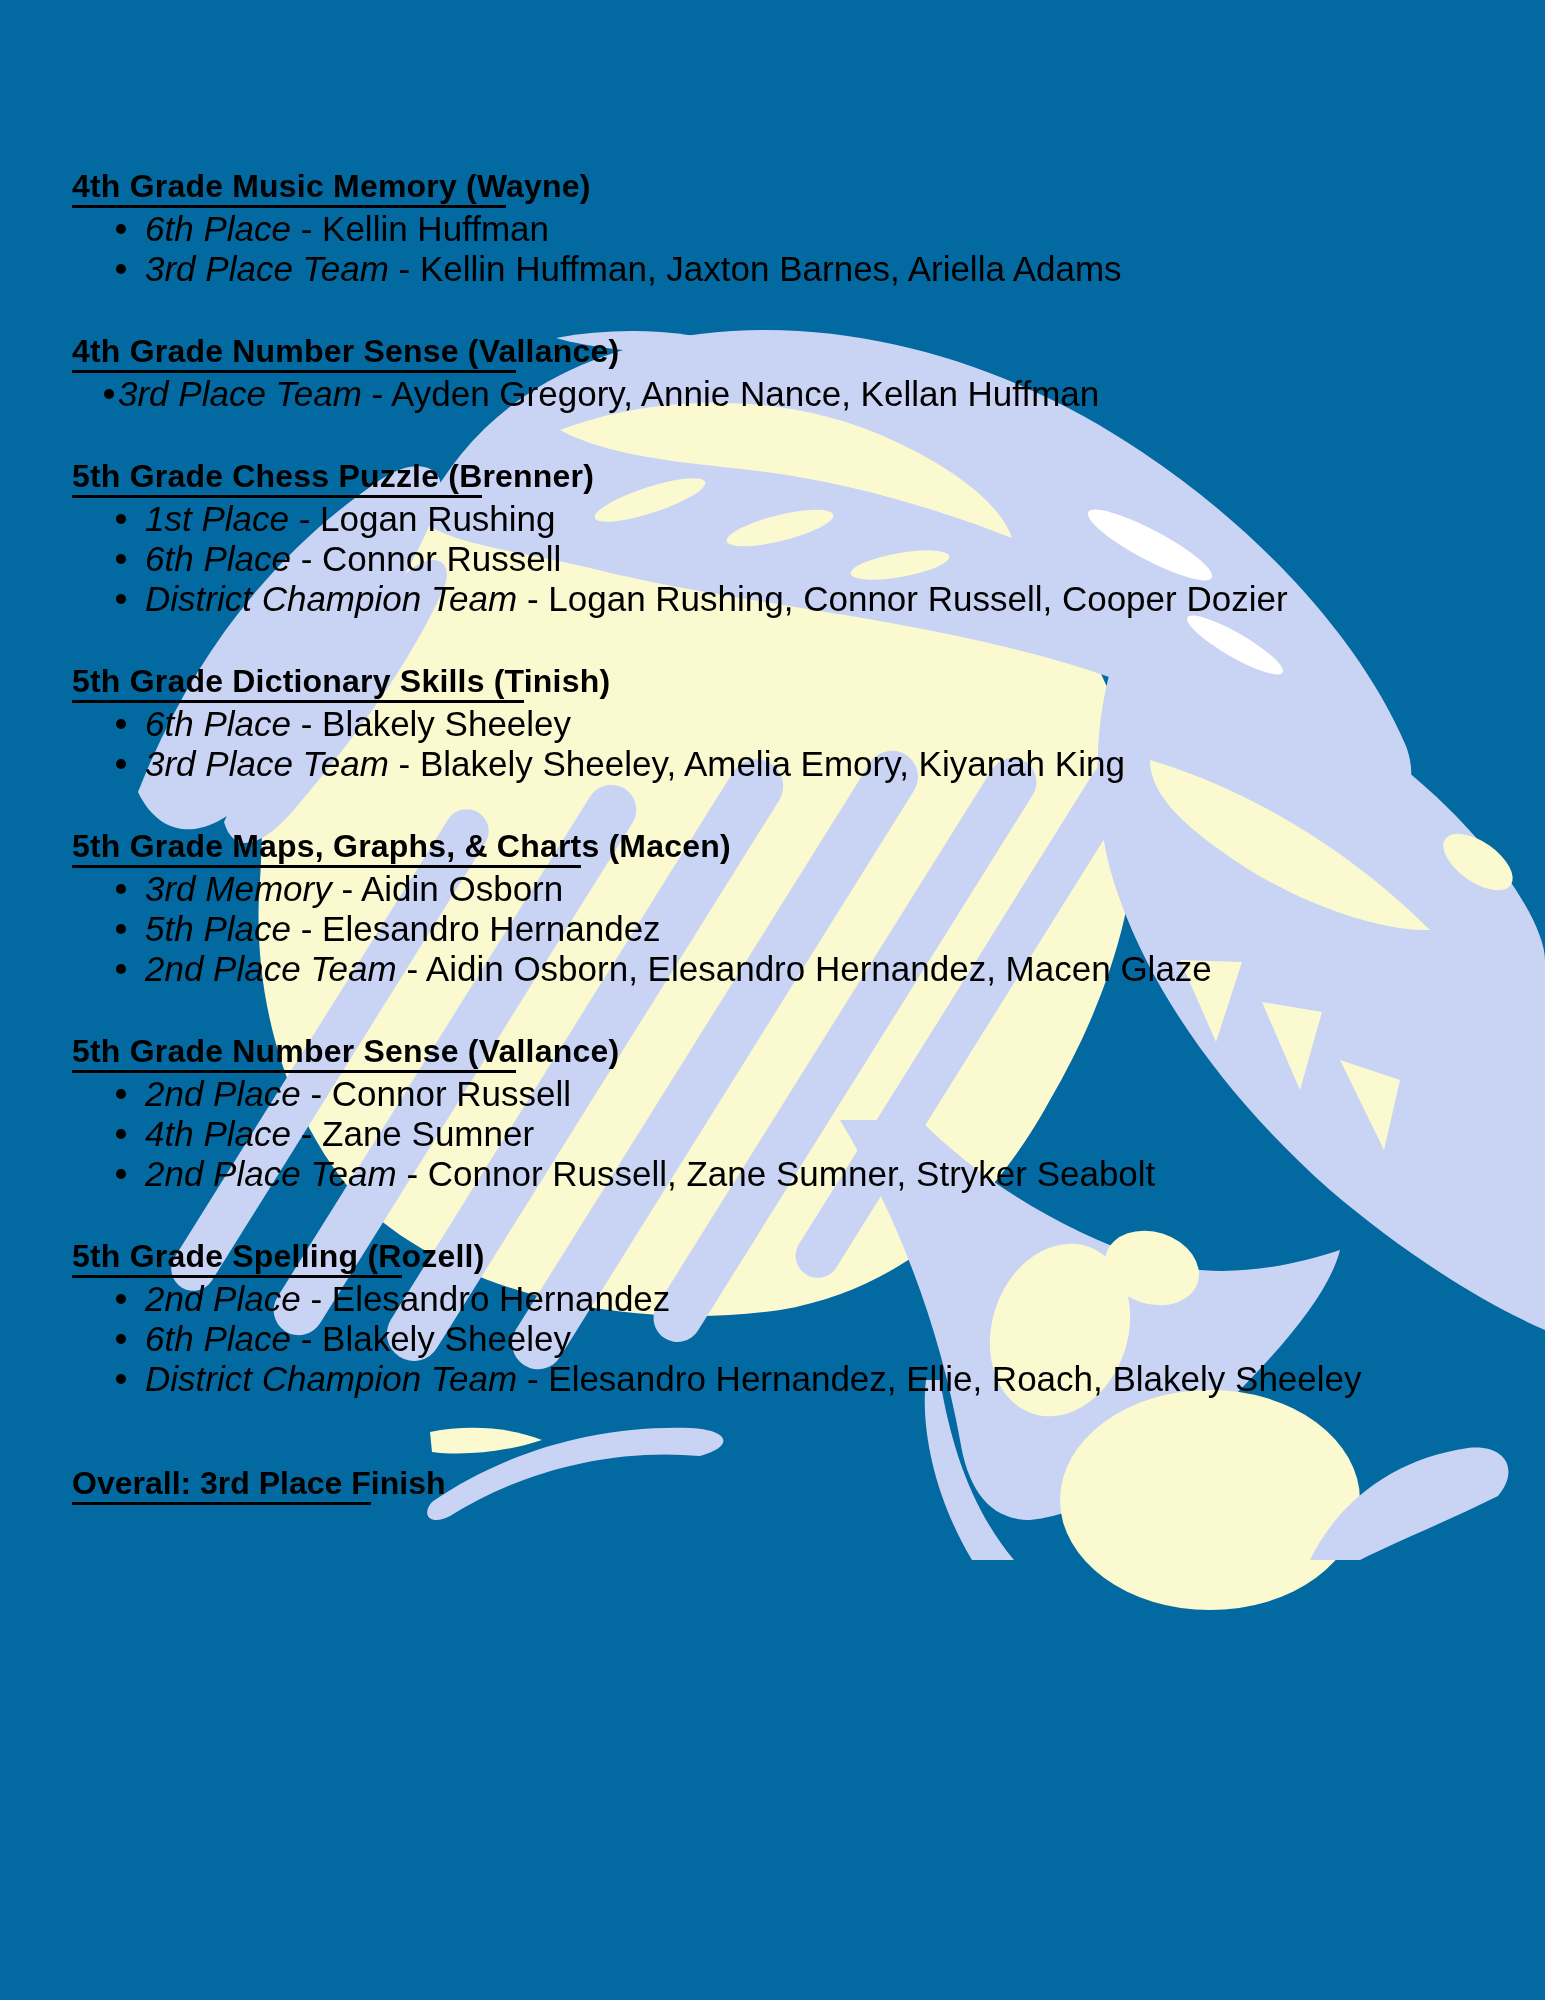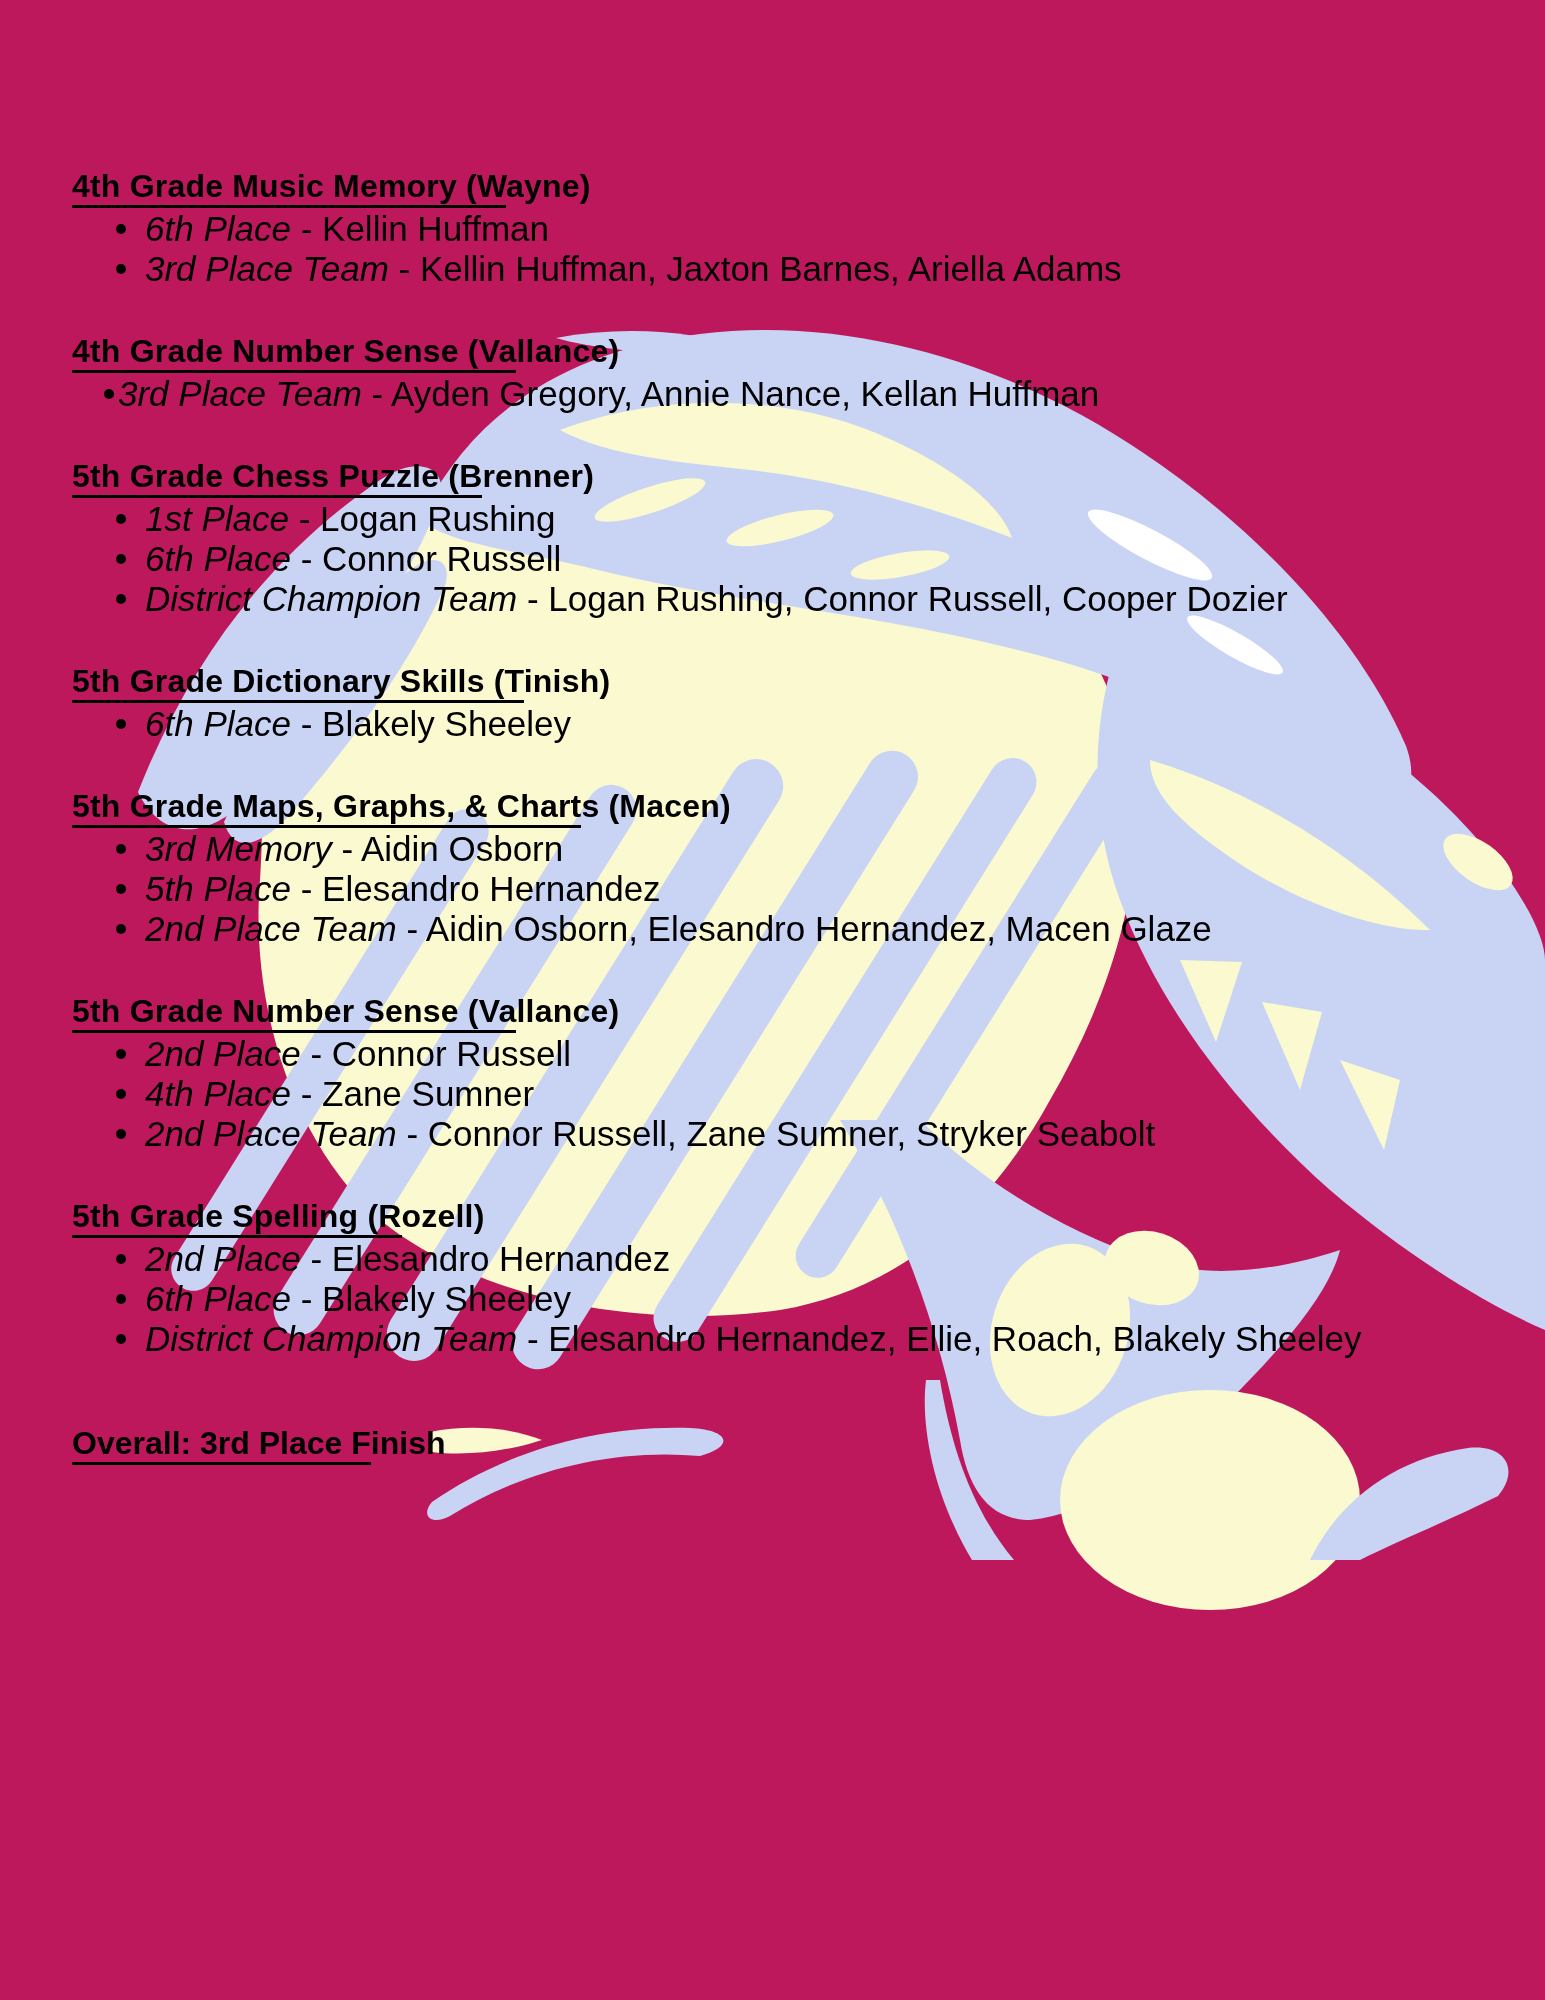--- a/index.html
+++ b/index.html
@@ -1,20 +1,20 @@
 <!DOCTYPE html>
 <html><head>
 <meta charset="utf-8">
 <style>
   html,body{margin:0;padding:0;background:#ffffff;}
   .page{
     position:relative;
     width:1545px;
     height:2000px;
-    background:#be185d;
+    background:#0369a1;
     overflow:hidden;
     font-family:"Liberation Sans", sans-serif;
     color:#000000;
   }
   .watermark{
     position:absolute;
     left:0;top:0;
     width:1545px;height:2000px;
     z-index:0;
   }
@@ -143,20 +143,21 @@
 
   <li class="item"><span class="bullet"></span><span class="place">District Champion Team</span><span class="sep"> - </span><span class="names">Logan Rushing, Connor Russell, Cooper Dozier</span></li>
 </ul>
   </section>
 
   <section class="award-section">
     <h2 class="heading"><span class="u">5th Grade Dictionary Skills (T</span><span>inish)</span></h2>
     <ul class="items">
   <li class="item"><span class="bullet"></span><span class="place">6th Place</span><span class="sep"> - </span><span class="names">Blakely Sheeley</span></li>
 
+  <li class="item"><span class="bullet"></span><span class="place">3rd Place Team</span><span class="sep"> - </span><span class="names">Blakely Sheeley, Amelia Emory, Kiyanah King</span></li>
 </ul>
   </section>
 
   <section class="award-section">
     <h2 class="heading"><span class="u">5th Grade Maps, Graphs, &amp; Chart</span><span>s (Macen)</span></h2>
     <ul class="items">
   <li class="item"><span class="bullet"></span><span class="place">3rd Memory</span><span class="sep"> - </span><span class="names">Aidin Osborn</span></li>
 
   <li class="item"><span class="bullet"></span><span class="place">5th Place</span><span class="sep"> - </span><span class="names">Elesandro Hernandez</span></li>
 

